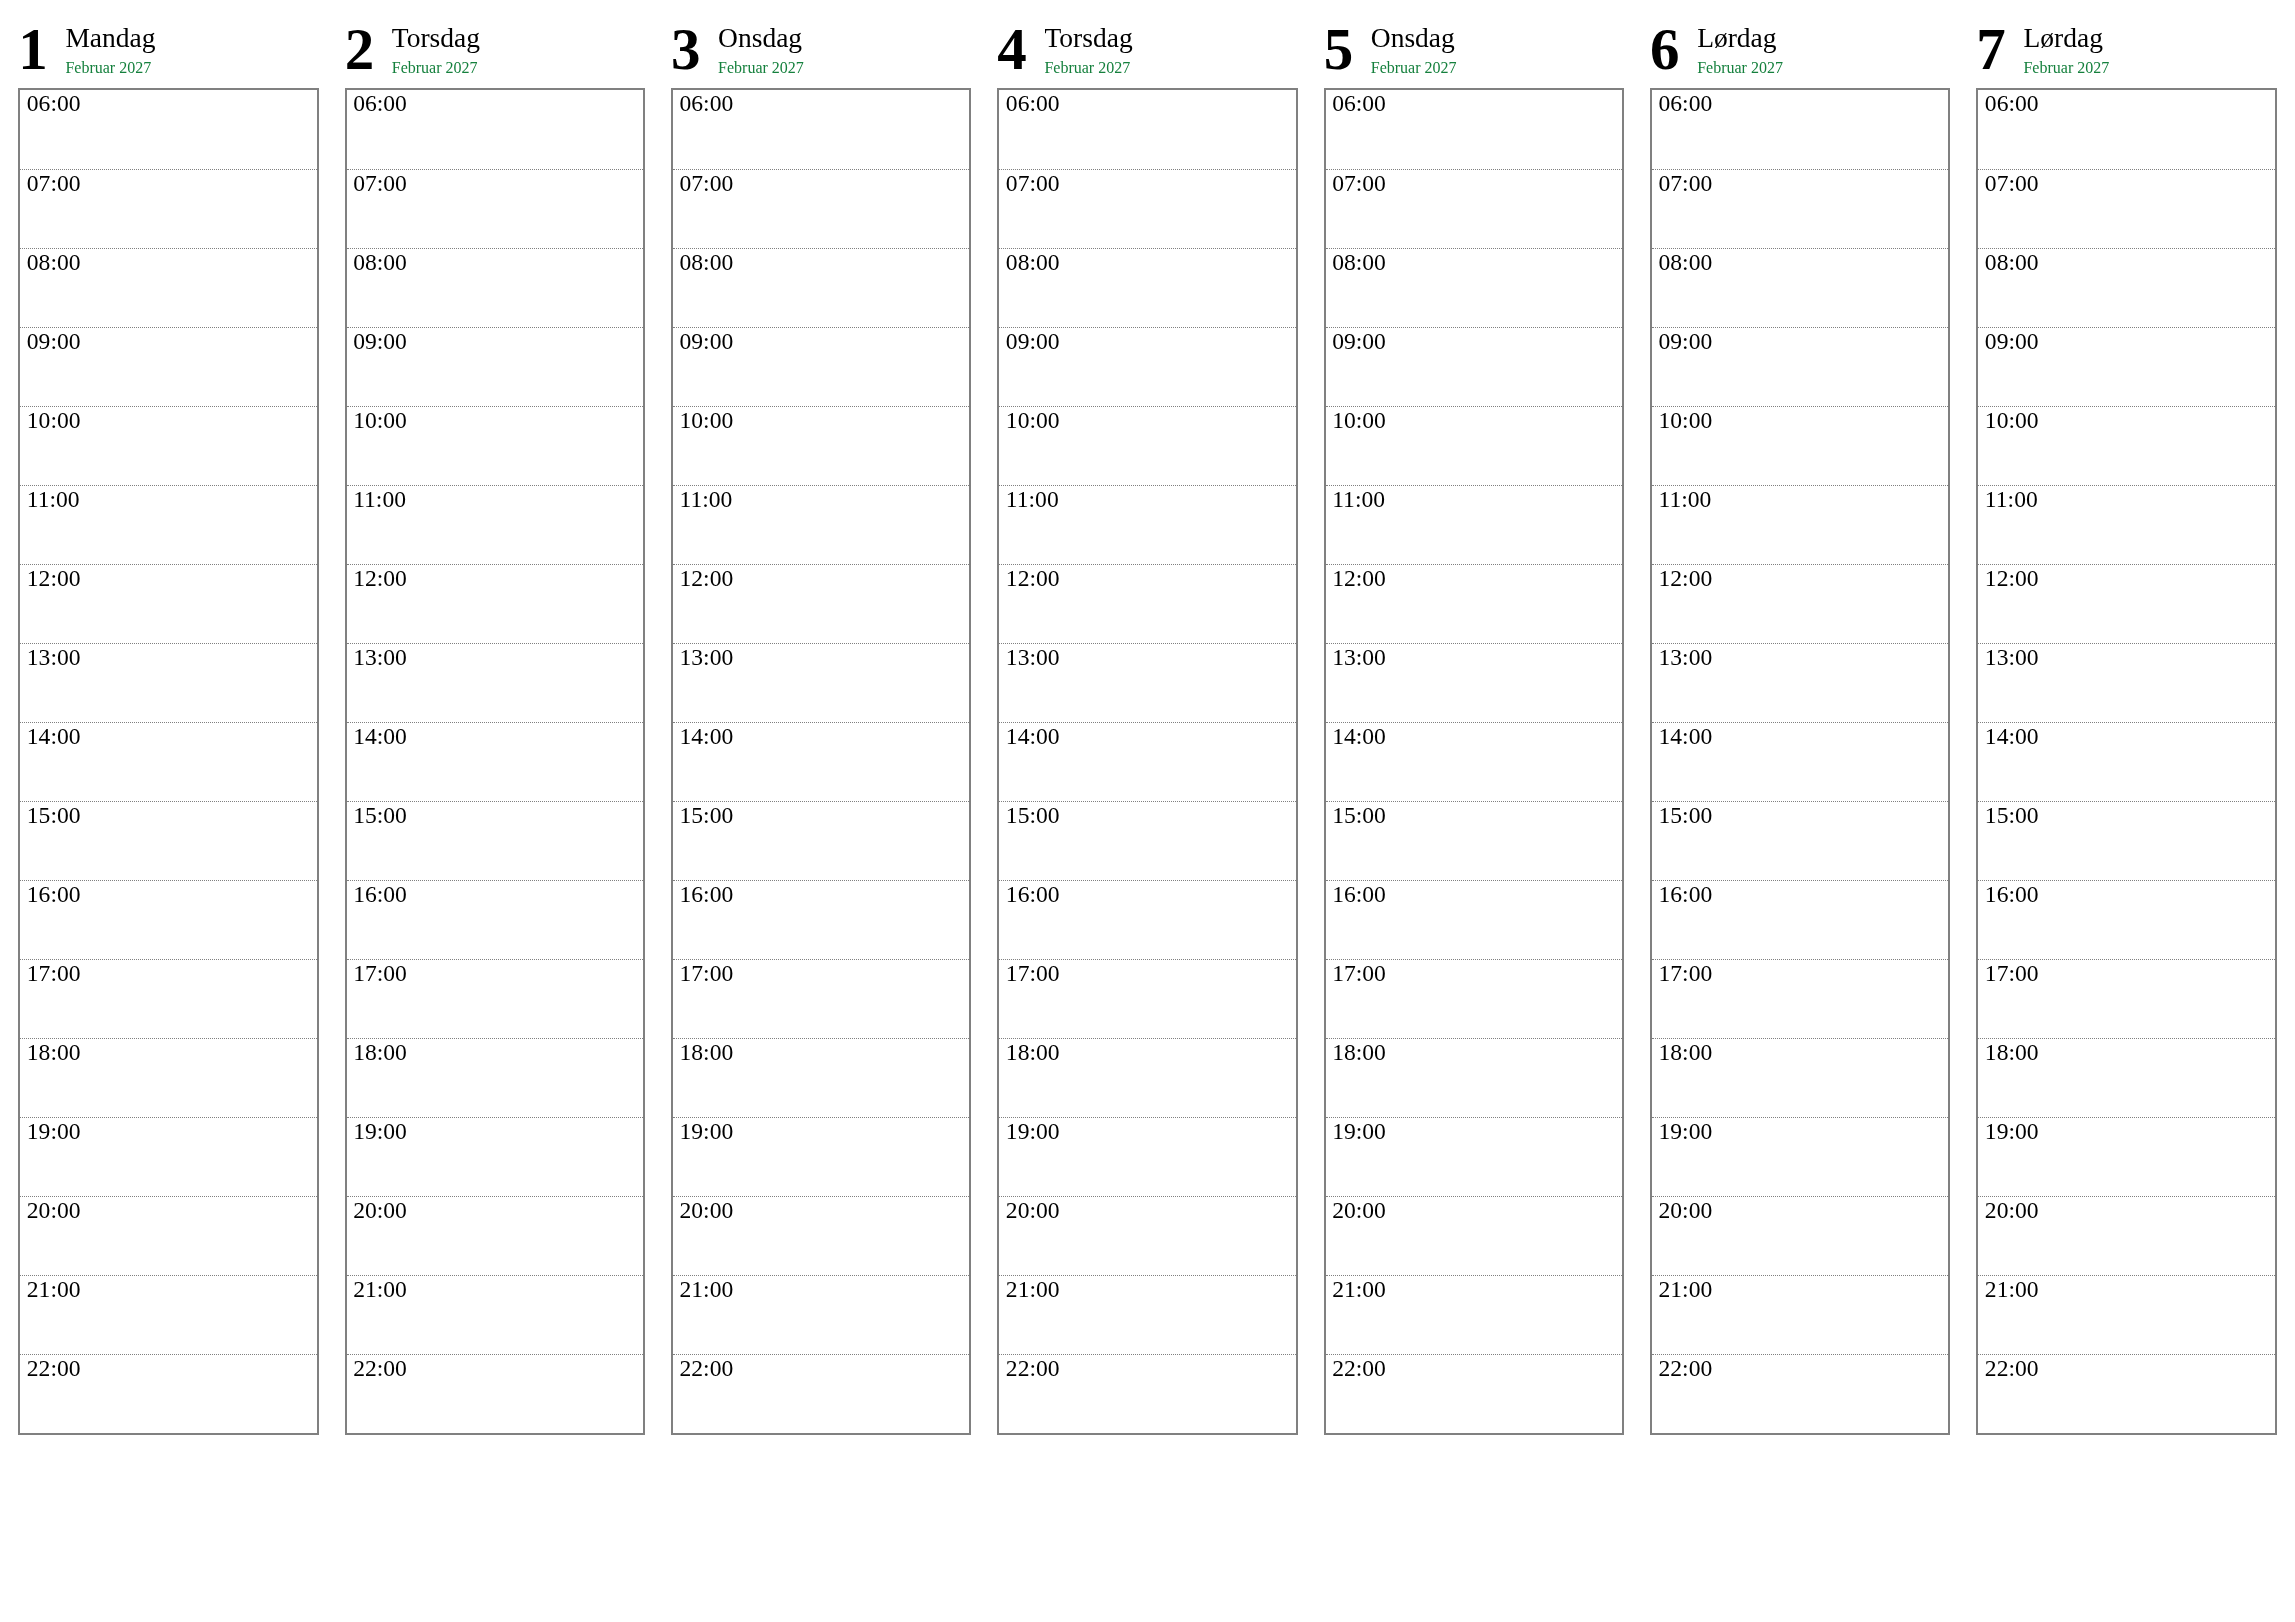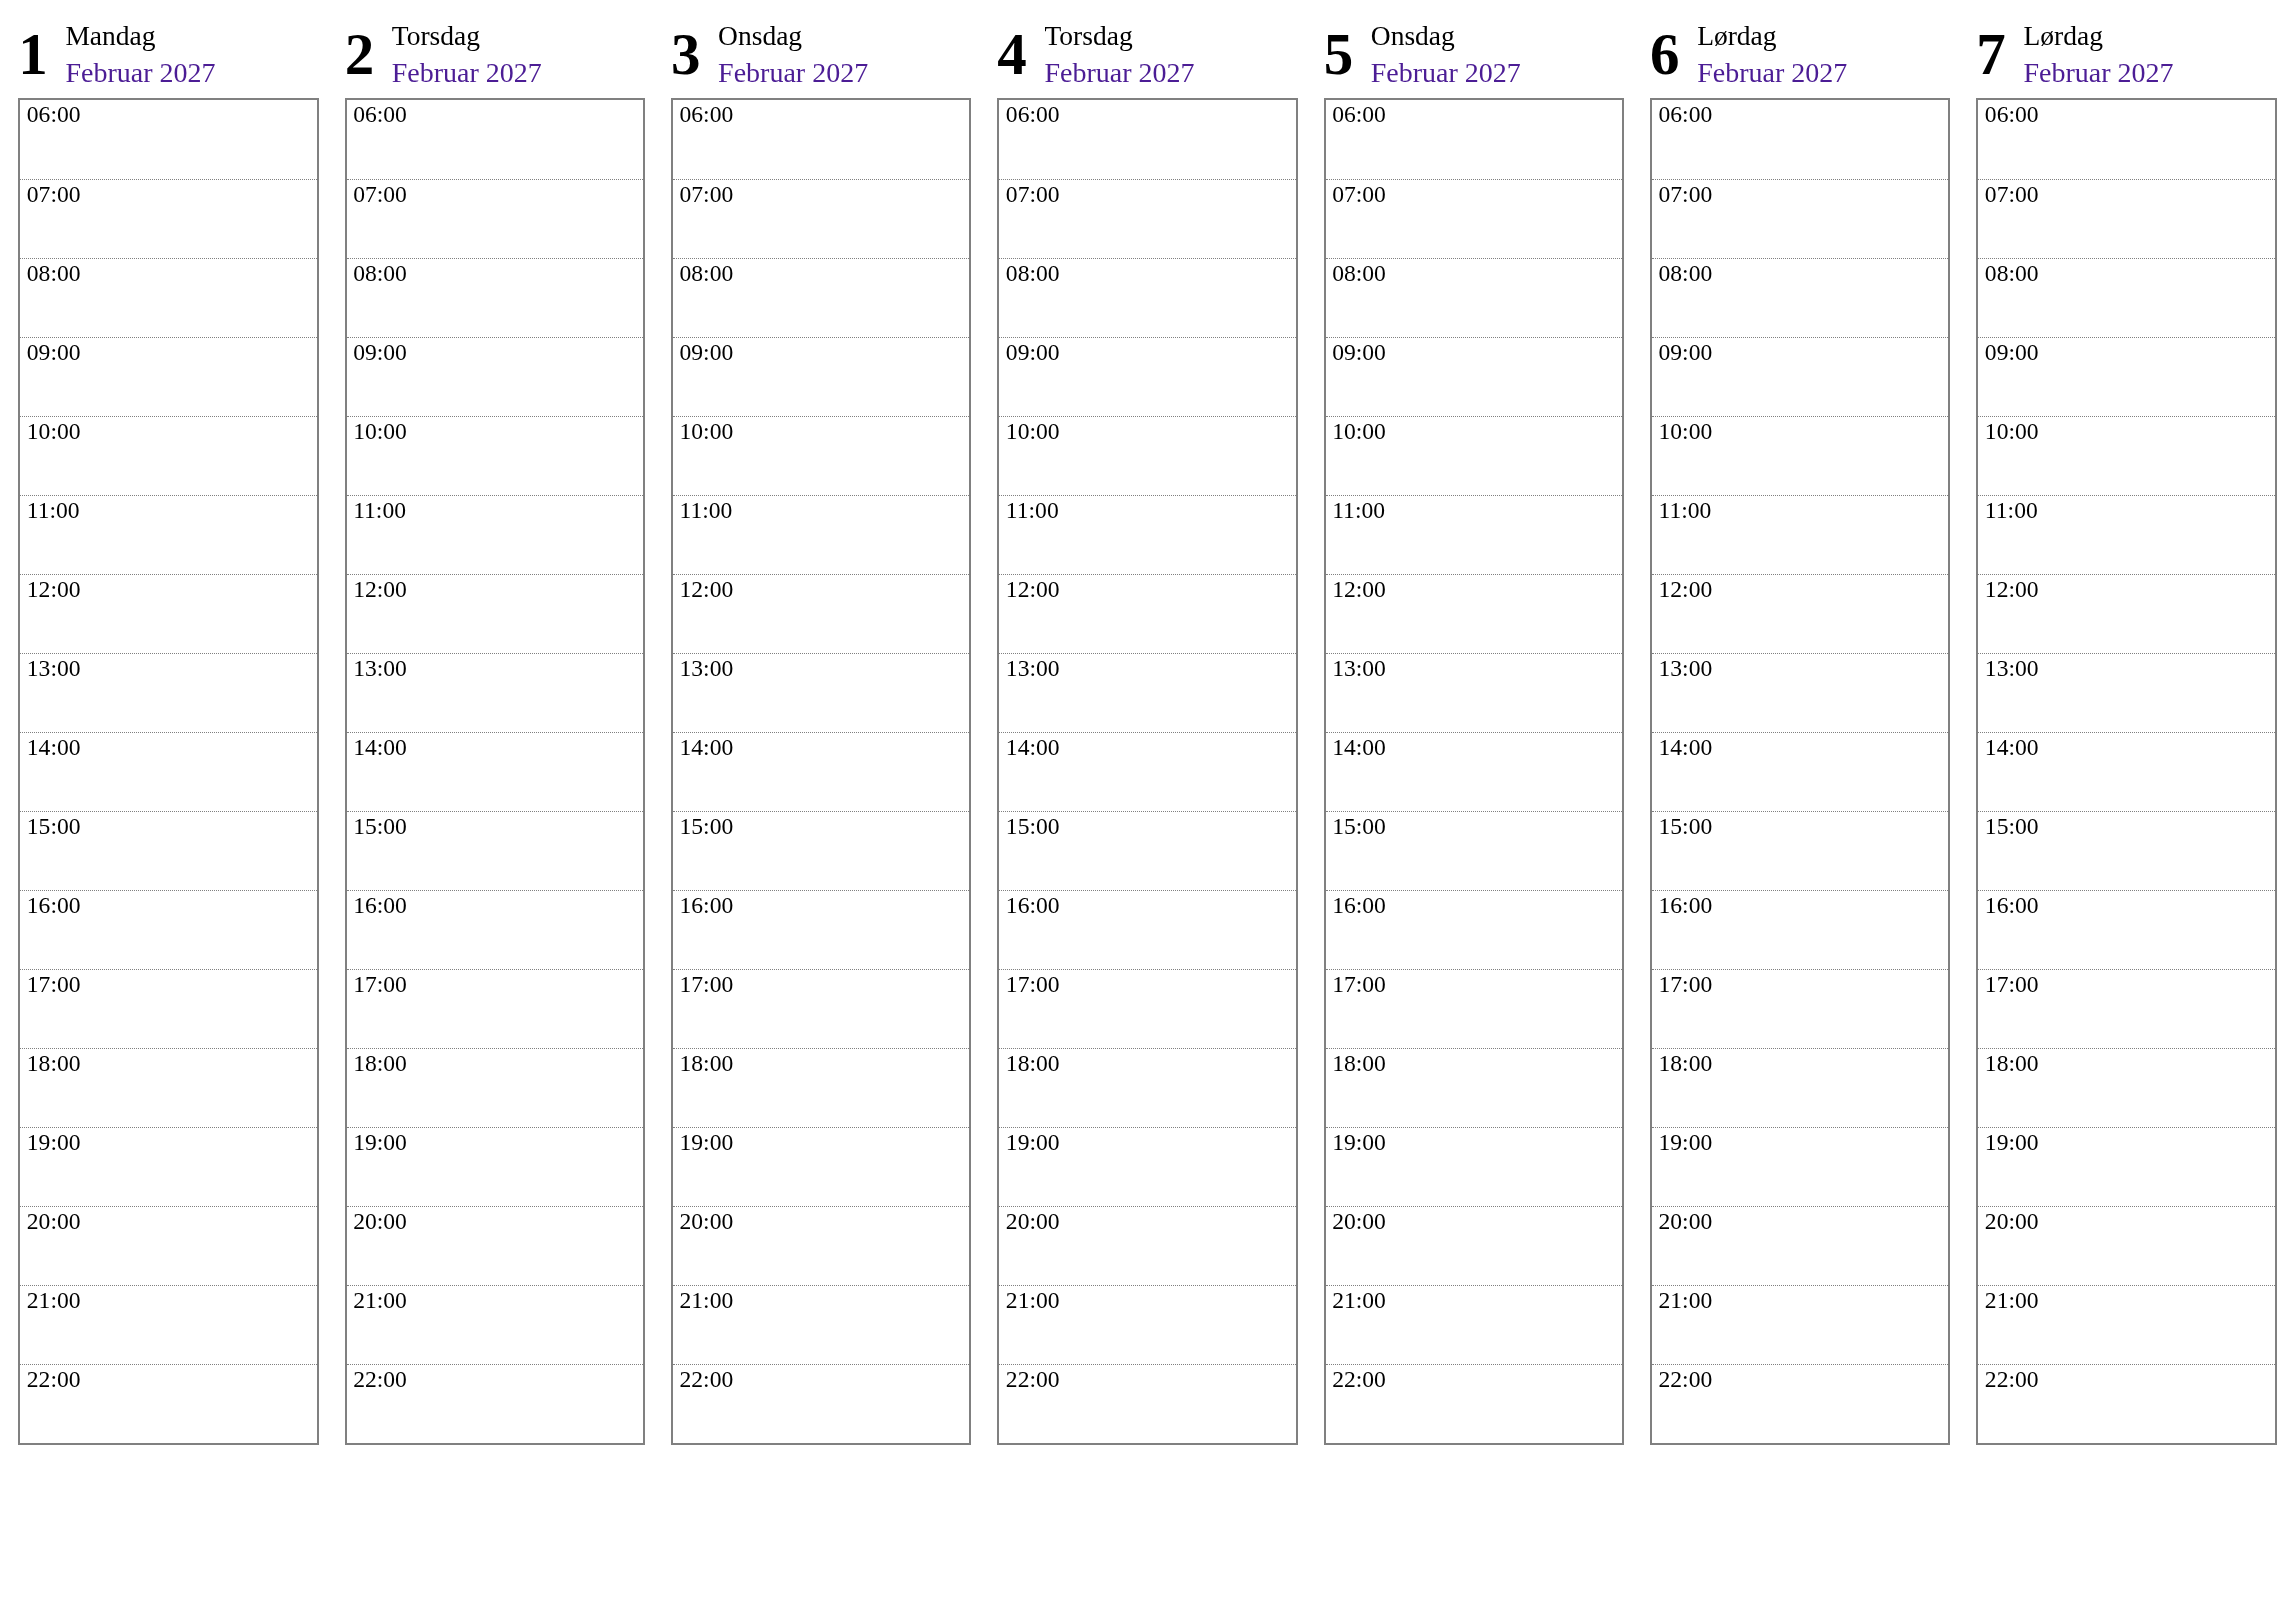--- a/index.html
+++ b/index.html
@@ -40,23 +40,23 @@
     flex-direction: column;
     gap: 6px;
     padding-top: 2.6px;
   }
   .day-name {
     font-size: 27.5px;
     font-weight: 400;
     line-height: 1.05;
   }
   .day-sub {
-    font-size: 28px;
+    font-size: 16px;
     font-weight: 400;
-    color: #4c1d95;
+    color: #15803d;
   }
   .day-grid {
     border: 2px solid #808080;
     display: flex;
     flex-direction: column;
   }
   .hour-cell {
     height: 79px;
     border-top: 1.3px dotted #808080;
     padding: 2.6px 5.2px 0 6.5px;

